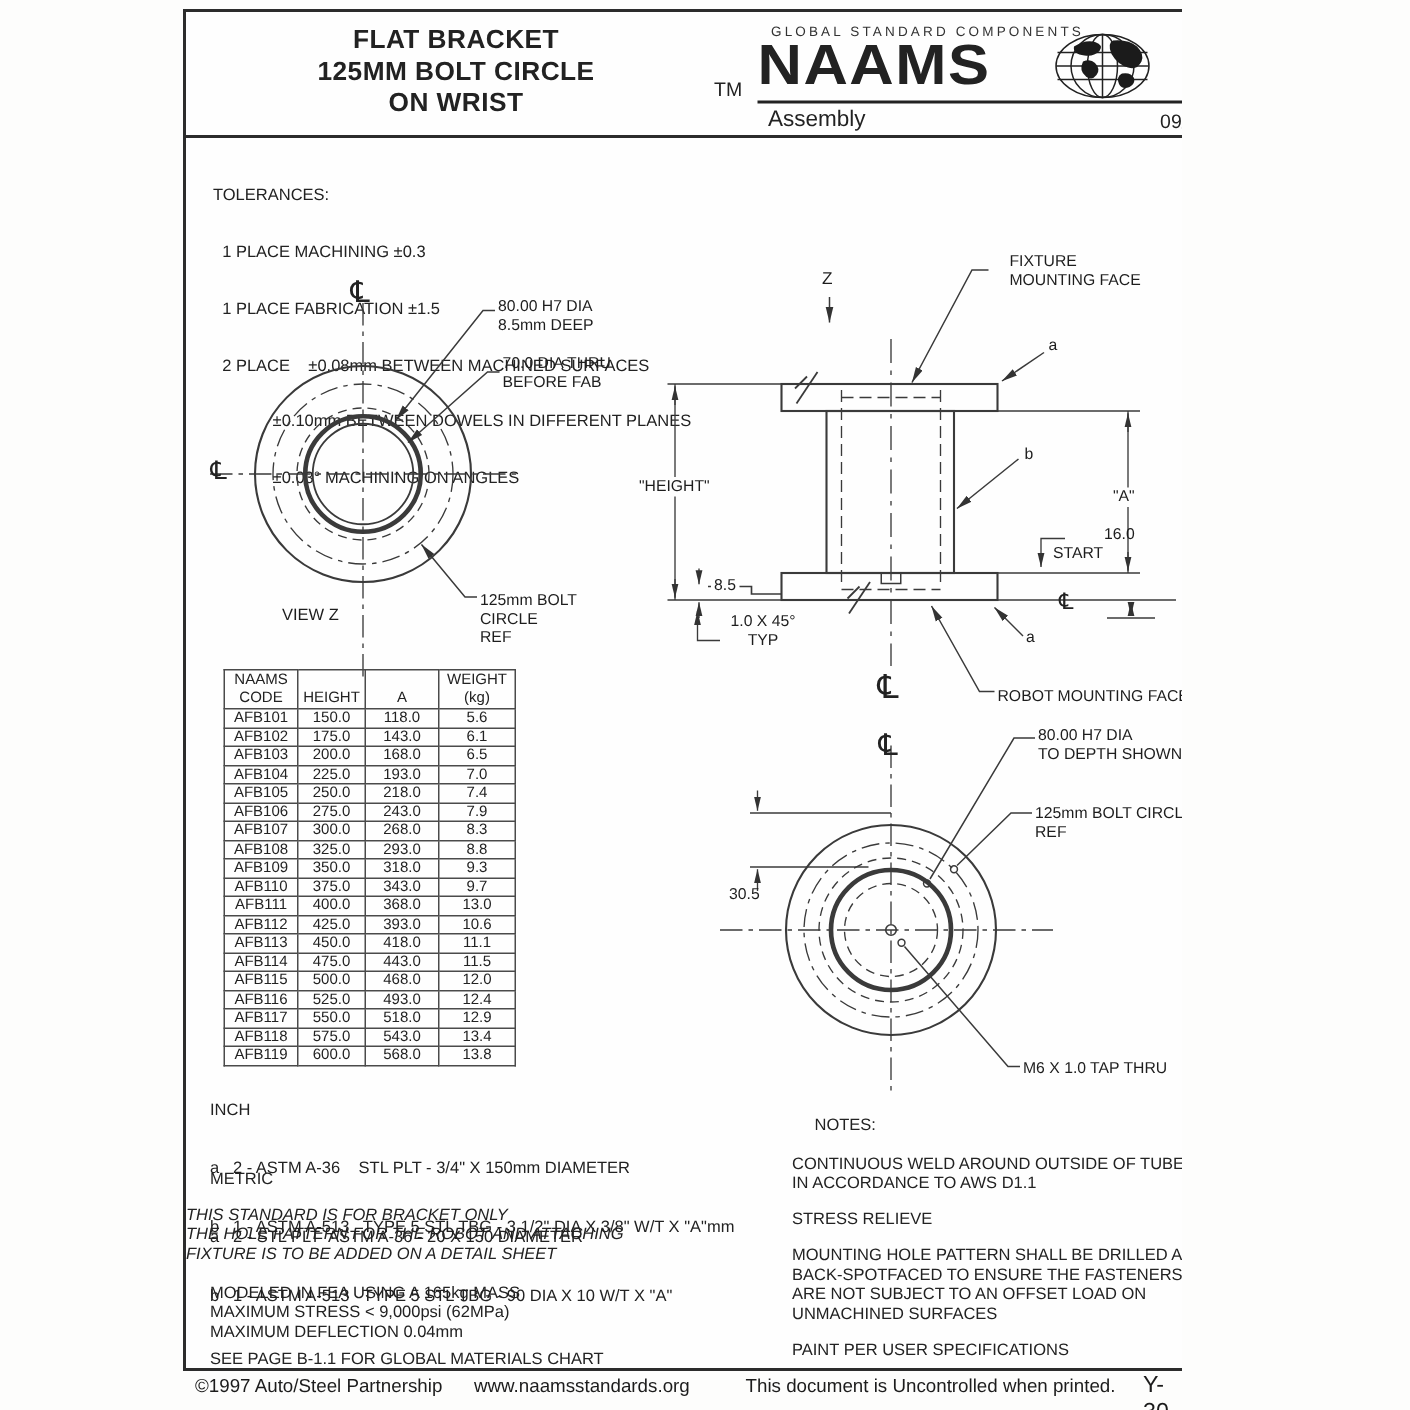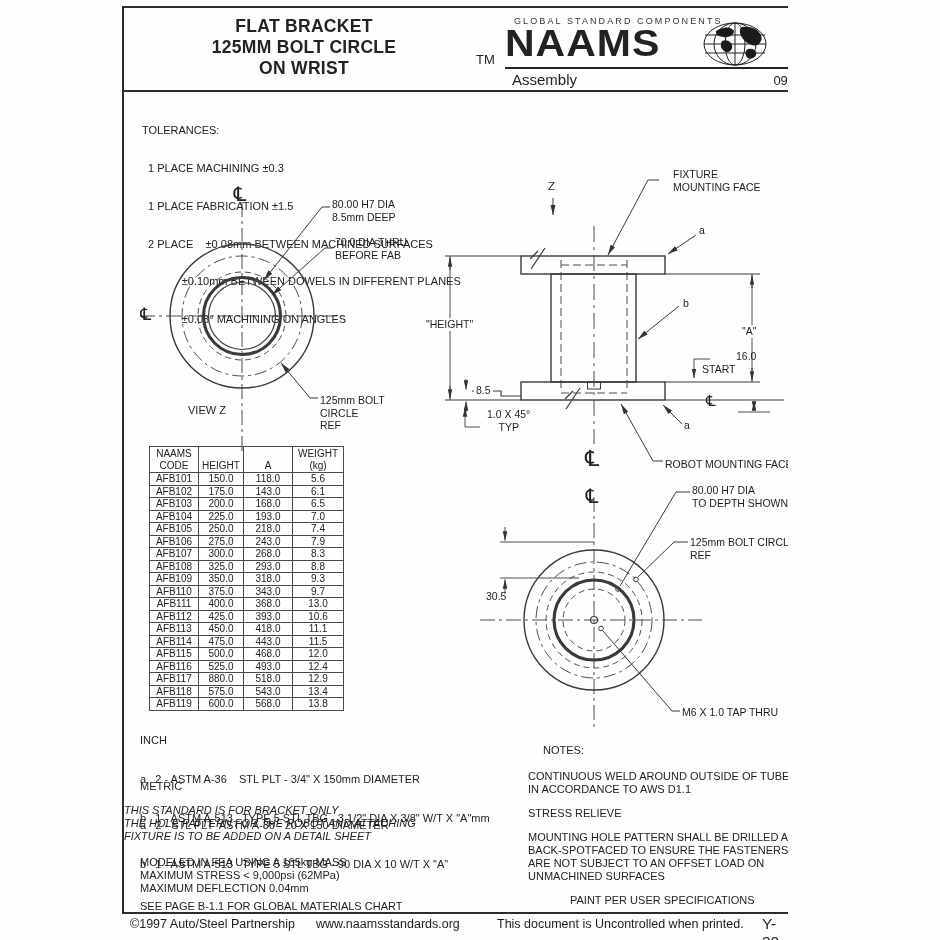--- a/index.html
+++ b/index.html
@@ -310,21 +310,21 @@
             <td>12.0</td>
           </tr>
           <tr>
             <td>AFB116</td>
             <td>525.0</td>
             <td>493.0</td>
             <td>12.4</td>
           </tr>
           <tr>
             <td>AFB117</td>
-            <td>880.0</td>
+            <td>550.0</td>
             <td>518.0</td>
             <td>12.9</td>
           </tr>
           <tr>
             <td>AFB118</td>
             <td>575.0</td>
             <td>543.0</td>
             <td>13.4</td>
           </tr>
           <tr>
@@ -356,20 +356,20 @@
     <div class="blk" style="left:16px;top:892px;">SEE PAGE B-1.1 FOR GLOBAL MATERIALS CHART</div>
 
     <div class="blk" style="left:404px;top:736px;padding-left:15px;">NOTES:</div>
     <div class="blk" style="left:404px;top:762px;">CONTINUOUS WELD AROUND OUTSIDE OF TUBE
 IN ACCORDANCE TO AWS D1.1</div>
     <div class="blk" style="left:404px;top:799px;">STRESS RELIEVE</div>
     <div class="blk" style="left:404px;top:823px;">MOUNTING HOLE PATTERN SHALL BE DRILLED AND
 BACK-SPOTFACED TO ENSURE THE FASTENERS
 ARE NOT SUBJECT TO AN OFFSET LOAD ON
 UNMACHINED SURFACES</div>
-    <div class="blk" style="left:404px;top:886px;margin-left:42px;">PAINT PER USER SPECIFICATIONS</div>
+    <div class="blk" style="left:404px;top:886px;">PAINT PER USER SPECIFICATIONS</div>
   </div>
 
   <div class="footer-item" style="left:130px;top:917px;">©1997 Auto/Steel Partnership</div>
   <div class="footer-item" style="left:316px;top:917px;">www.naamsstandards.org</div>
   <div class="footer-item" style="left:497px;top:917px;">This document is Uncontrolled when printed.</div>
   <div class="footer-item pageno" style="left:762px;top:915px;">Y-30</div>
 </div>
 
 </body></html>

